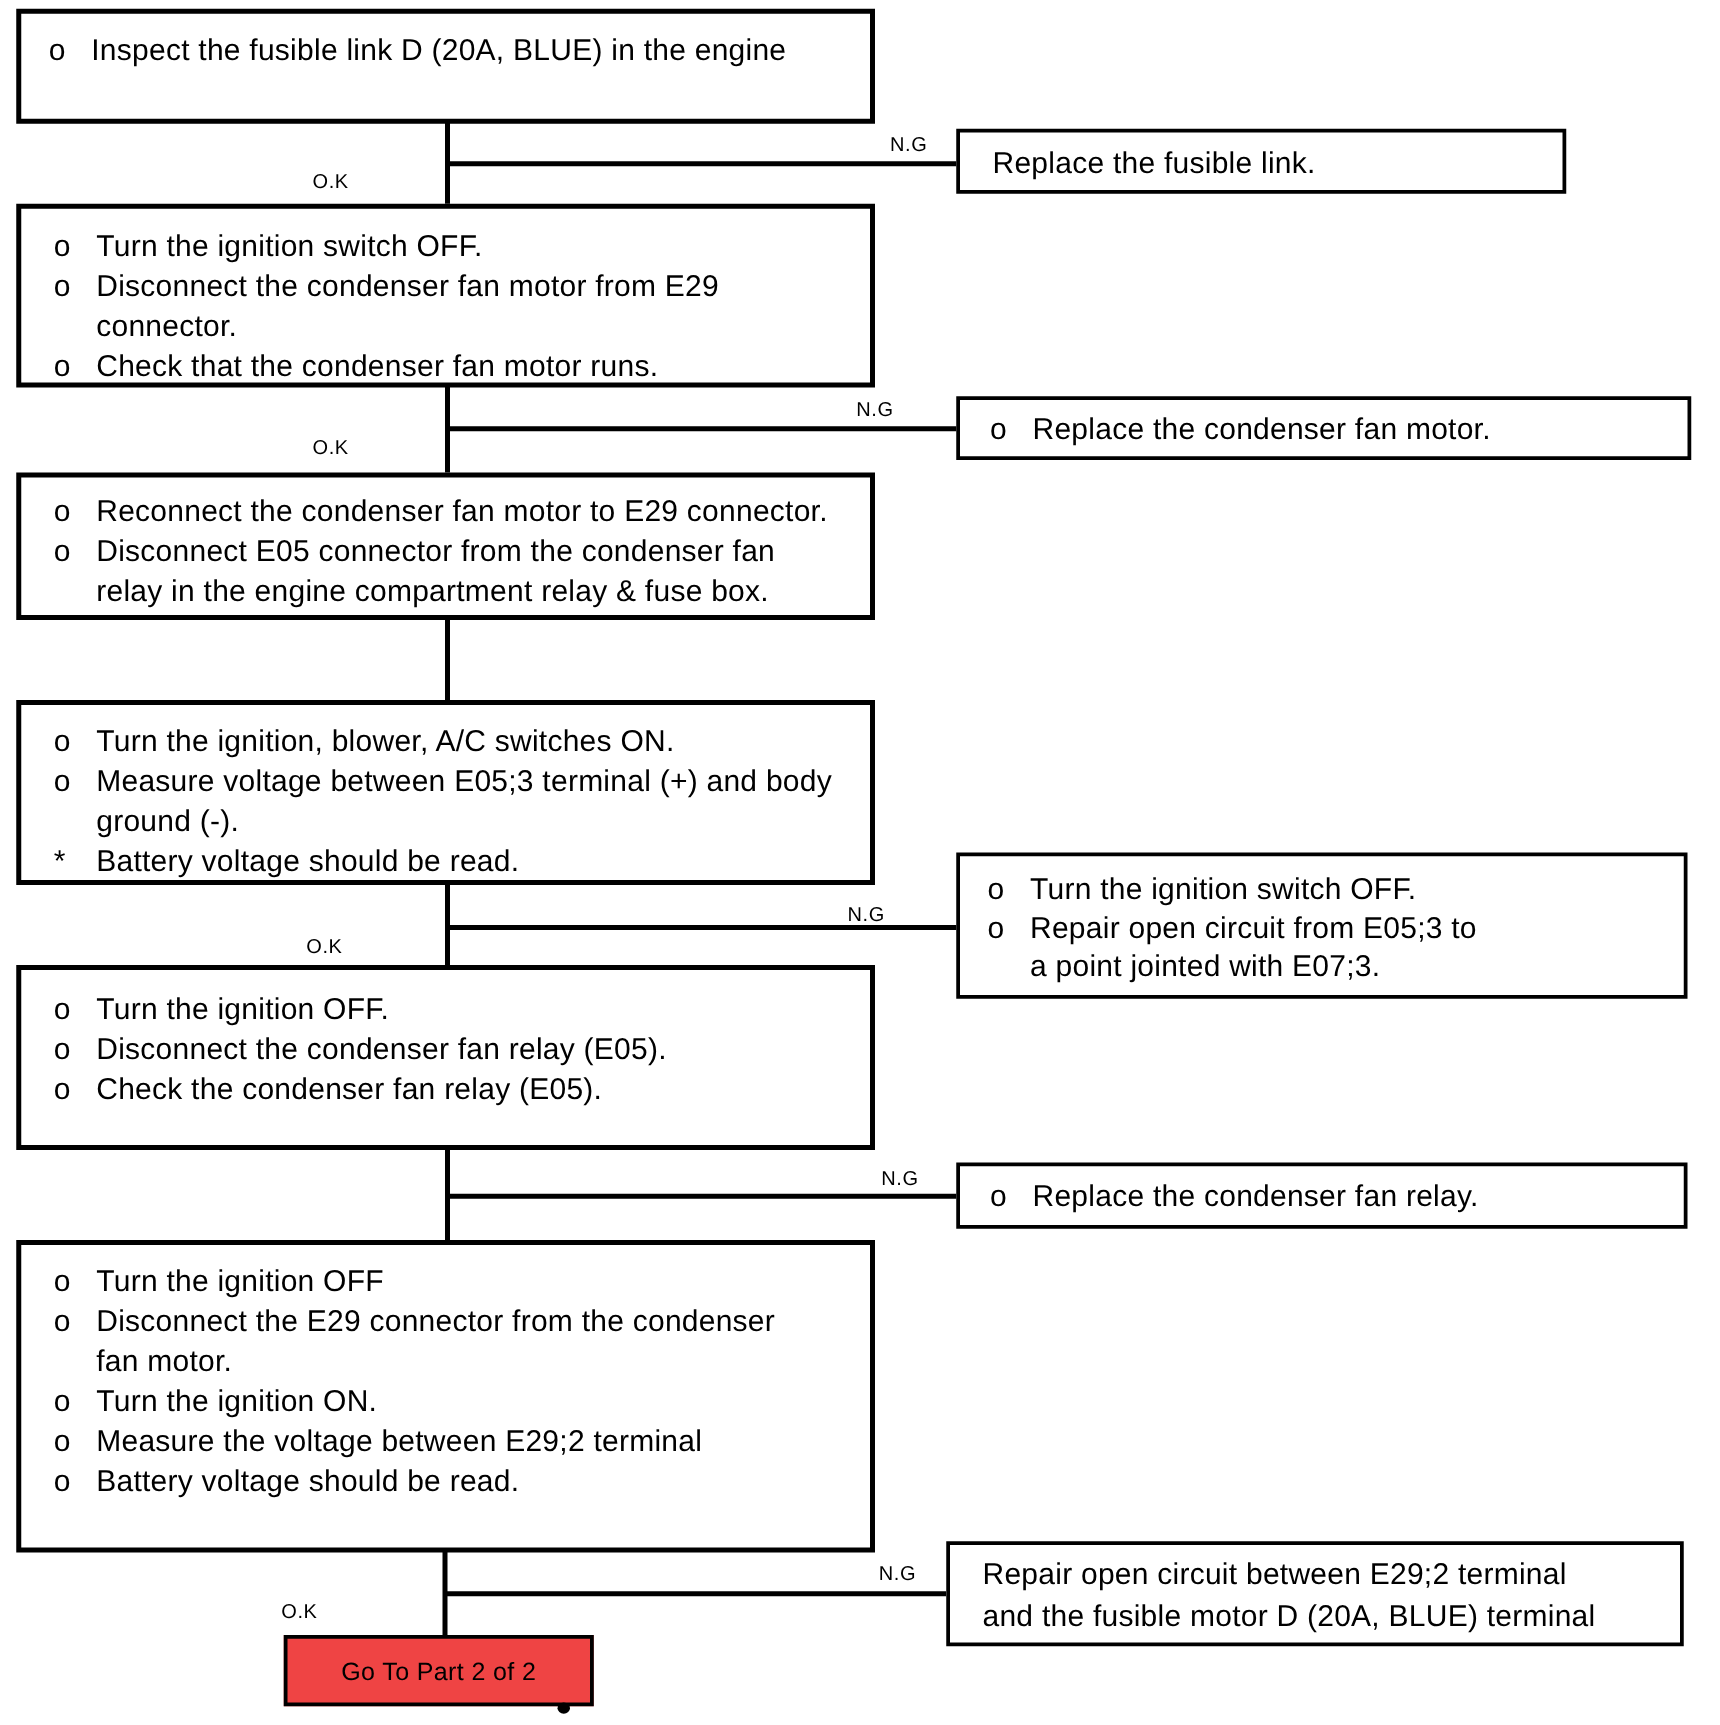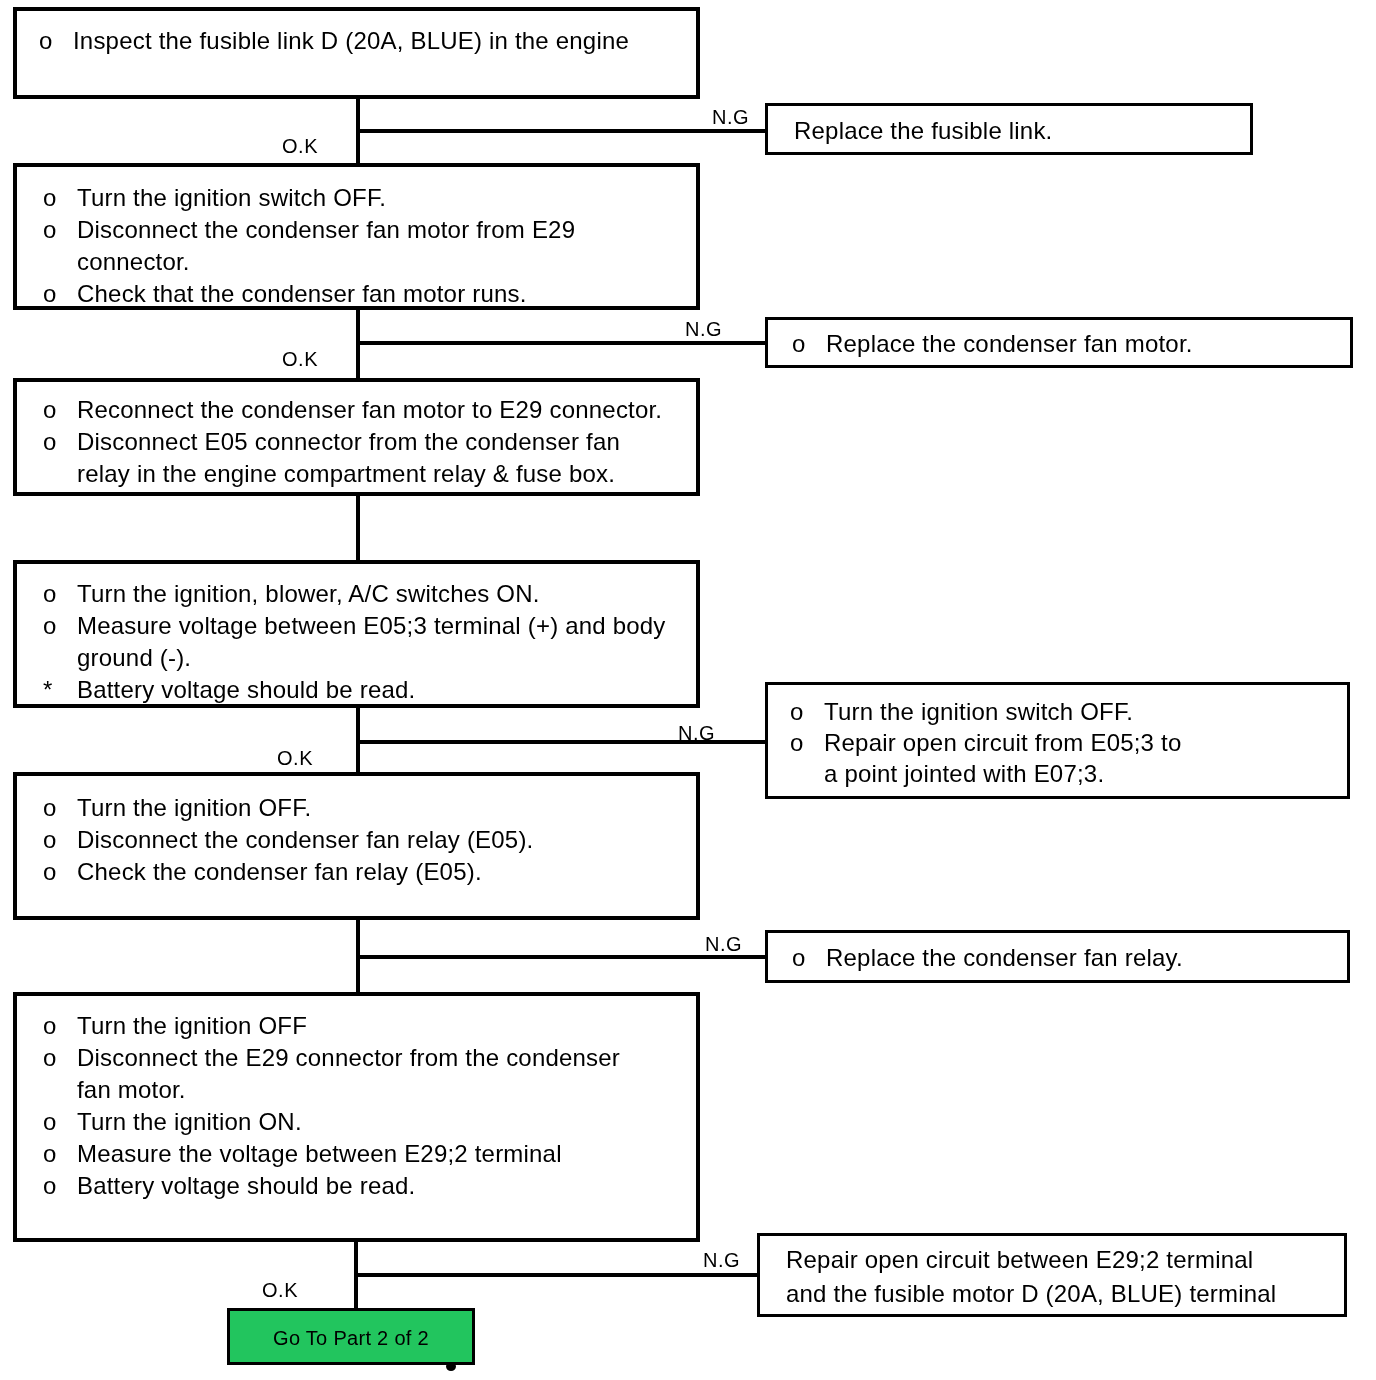--- a/index.html
+++ b/index.html
@@ -11,24 +11,24 @@
   }
   .box {
     position:absolute; border:4px solid #000; background:#fff;
     line-height:32px; letter-spacing:0.2px;
   }
   .box.thin { border-width:3px; }
   .row { display:flex; align-items:flex-start; }
   .bullet { flex:0 0 34px; text-align:left; }
   .txt { flex:1 1 auto; }
   .flowline { position:absolute; background:#000; }
-  .lbl { position:absolute; font-size:20px; line-height:26px; letter-spacing:0.5px; }
-  .lbl.ok { text-align:center; }
+  .lbl { position:absolute; font-size:16px; line-height:26px; letter-spacing:0.5px; }
+  .lbl.ok { text-align:left; }
   .goto-box {
-    position:absolute; border:3px solid #000; background:#22c55e;
+    position:absolute; border:3px solid #000; background:#ef4444;
     text-align:center; font-size:20px; letter-spacing:0.3px;
   }
   .dot { position:absolute; width:10px; height:9px; background:#000; border-radius:50%; }
 </style>
 </head>
 <body>
 
 <div class="page">
 
   <div class="box" style="left:13px; top:7px; width:687px; height:92px; padding:13px 14px 0 22px; line-height:33px;">

